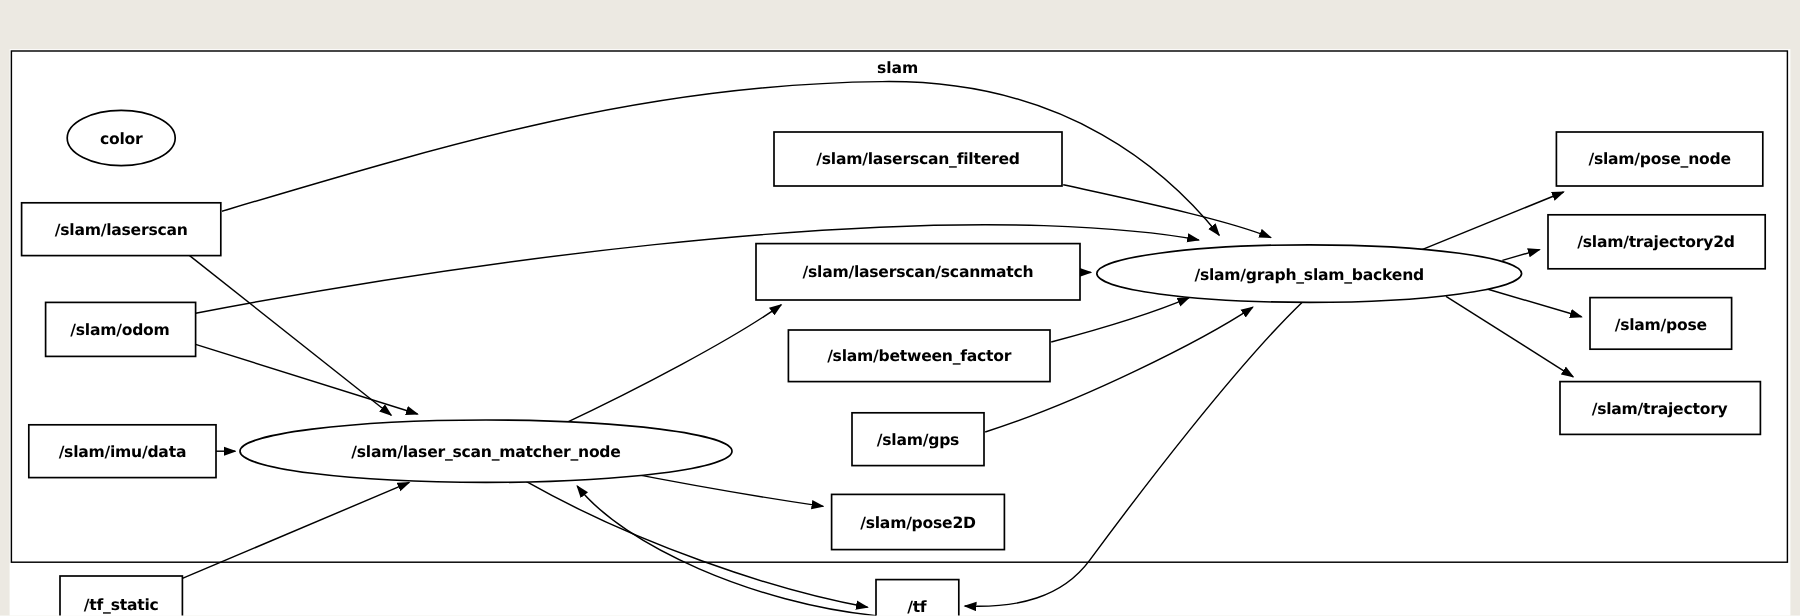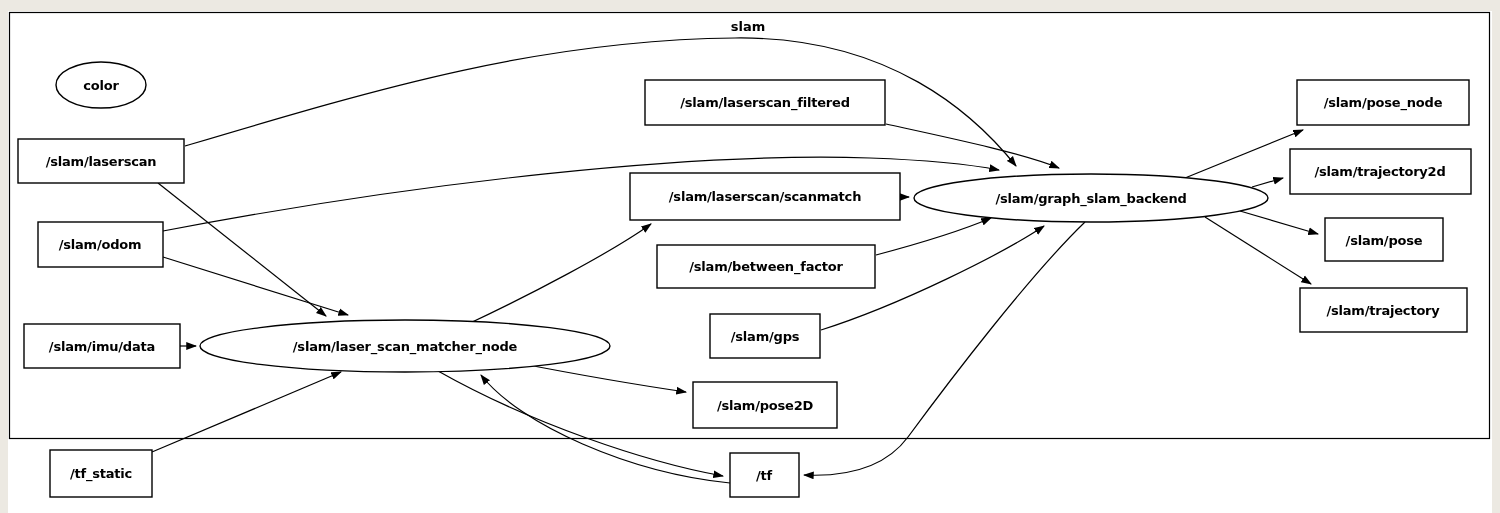--- a/index.html
+++ b/index.html
@@ -2,21 +2,21 @@
 <html><head>
 <meta charset="utf-8">
 <style>
   html, body { margin: 0; padding: 0; }
   body {
     width: 1500px; height: 513px;
     background: #ece9e2;
     font-family: "DejaVu Sans", "Liberation Sans", sans-serif;
     overflow: hidden;
   }
-  .stage { position: relative; width: 1500px; height: 428px; }
+  .stage { position: relative; width: 1500px; height: 428px; margin-top: 30px; }
   svg { display: block; }
   .canvas-bg { fill: #ffffff; }
   .cluster-border { fill: none; stroke: #000000; stroke-width: 1.2; }
   .edge { fill: none; stroke: #000000; stroke-width: 1.2; }
   .node-shape { fill: #ffffff; stroke: #000000; stroke-width: 1.4; }
   .lbl {
     fill: #000000;
     font-size: 13px;
     font-weight: 700;
     text-anchor: middle;

